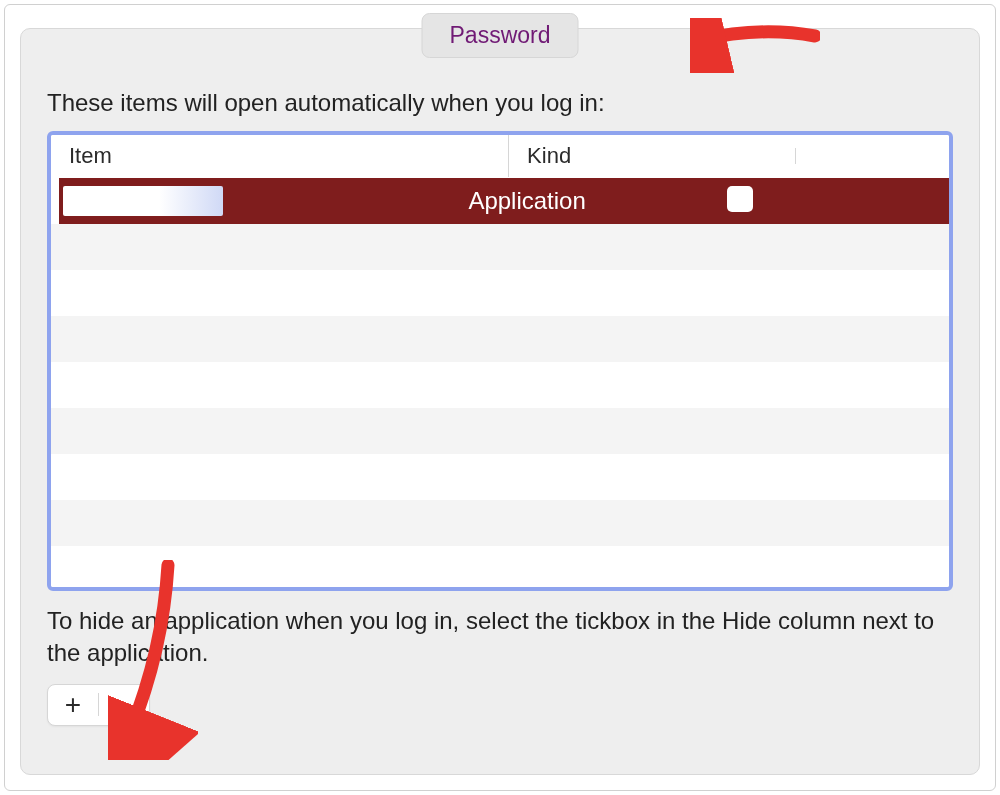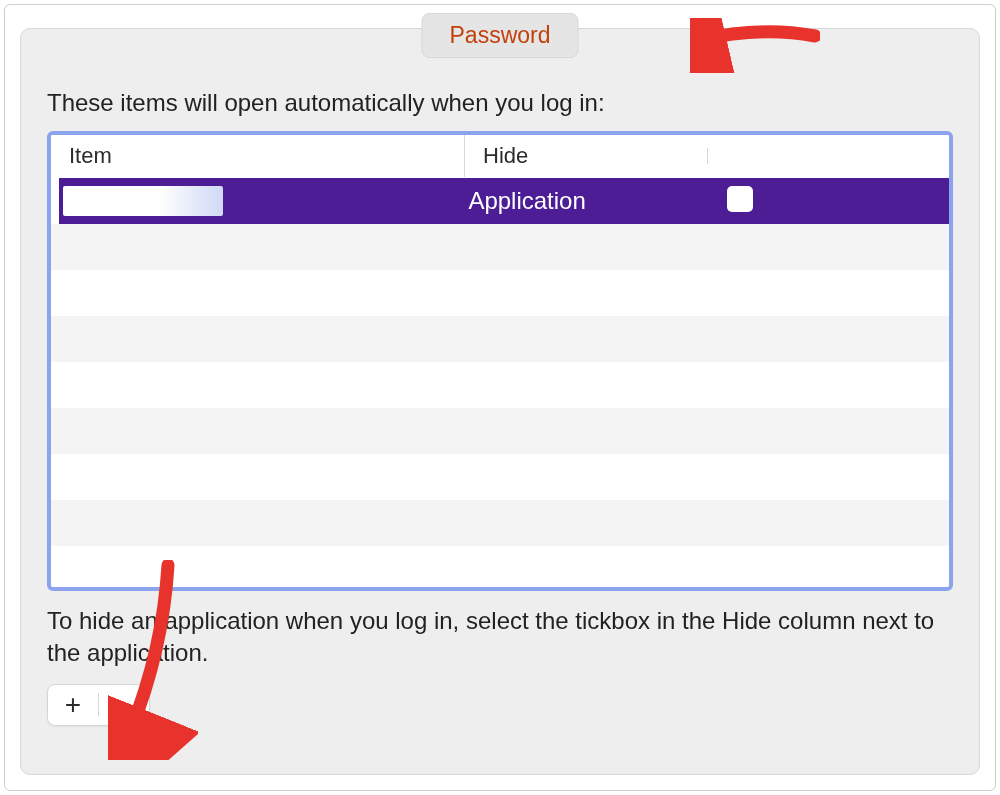--- a/index.html
+++ b/index.html
@@ -42,21 +42,21 @@
       transform: translateX(-50%);
       display: flex;
       background: #e5e5e5;
       border-radius: 8px;
       padding: 2px;
       border: 1px solid #d6d6d6;
     }
     .tab {
       padding: 6px 25px;
       font-size: 23px;
-      color: #c2410c;
+      color: #701a75;
       border-radius: 7px;
       cursor: pointer;
       white-space: nowrap;
     }
     .tab.active {
       background: #ffffff;
       box-shadow: 0 1px 3px rgba(0,0,0,0.15);
       border: 1px solid #dcdcdc;
     }
     .content {
@@ -75,20 +75,21 @@
       height: 460px;
       display: flex;
       flex-direction: column;
     }
     .table-header {
       display: flex;
       background: #ffffff;
       height: 46px;
       align-items: center;
       border-bottom: 1px solid transparent;
+      gap: 44px;
     }
     .th {
       font-size: 22px;
       color: #2b2b2b;
       padding: 8px 12px 8px 18px;
       position: relative;
       text-align: left;
     }
     .th-item { flex: 0 0 46%; }
     .th-kind { flex: 0 0 27%; border-left: 1px solid #d6d6d6; }
@@ -98,21 +99,21 @@
       flex: 1;
       display: flex;
       flex-direction: column;
     }
     .table-row {
       display: flex;
       height: 46px;
       align-items: center;
     }
     .table-row.selected {
-      background: #4c1d95;
+      background: #7f1d1d;
       color: #ffffff;
       margin-left: 8px;
     }
     .table-row .cell-item {
       flex: 0 0 46%;
       padding-left: 8px;
       height: 100%;
       display: flex;
       align-items: center;
     }
@@ -192,21 +193,21 @@
   <div class="tabs">
     <div class="tab">Password</div>
   </div>
 
   <div class="content">
     <div class="heading-text">These items will open automatically when you log in:</div>
 
     <div class="table-container">
       <div class="table-header">
         <div class="th th-item">Item</div>
-        <div class="th th-kind">Hide</div>
+        <div class="th th-kind">Kind</div>
         <div class="th th-blank"></div>
       </div>
       <div class="table-body">
         <div class="table-row selected">
           <div class="cell-item">
             <div class="item-inner-blank"></div>
           </div>
           <div class="cell-kind">Application</div>
           <div class="cell-hide">
             <span class="checkbox"></span>

